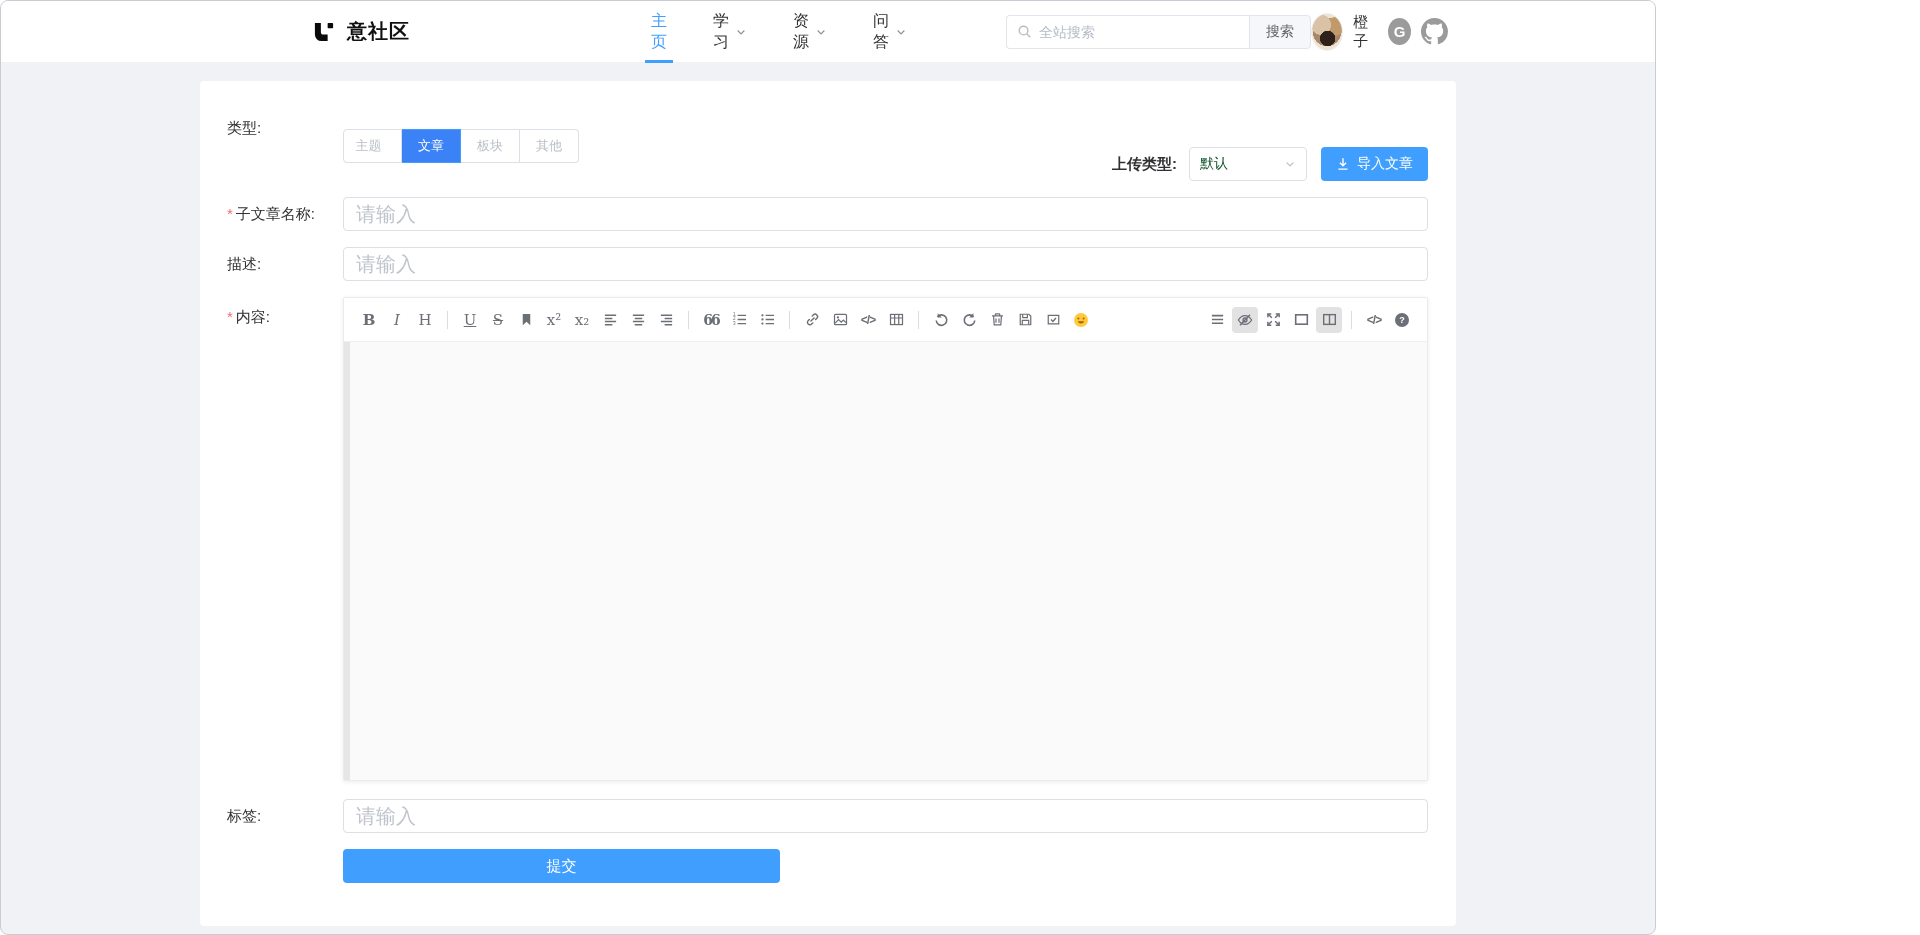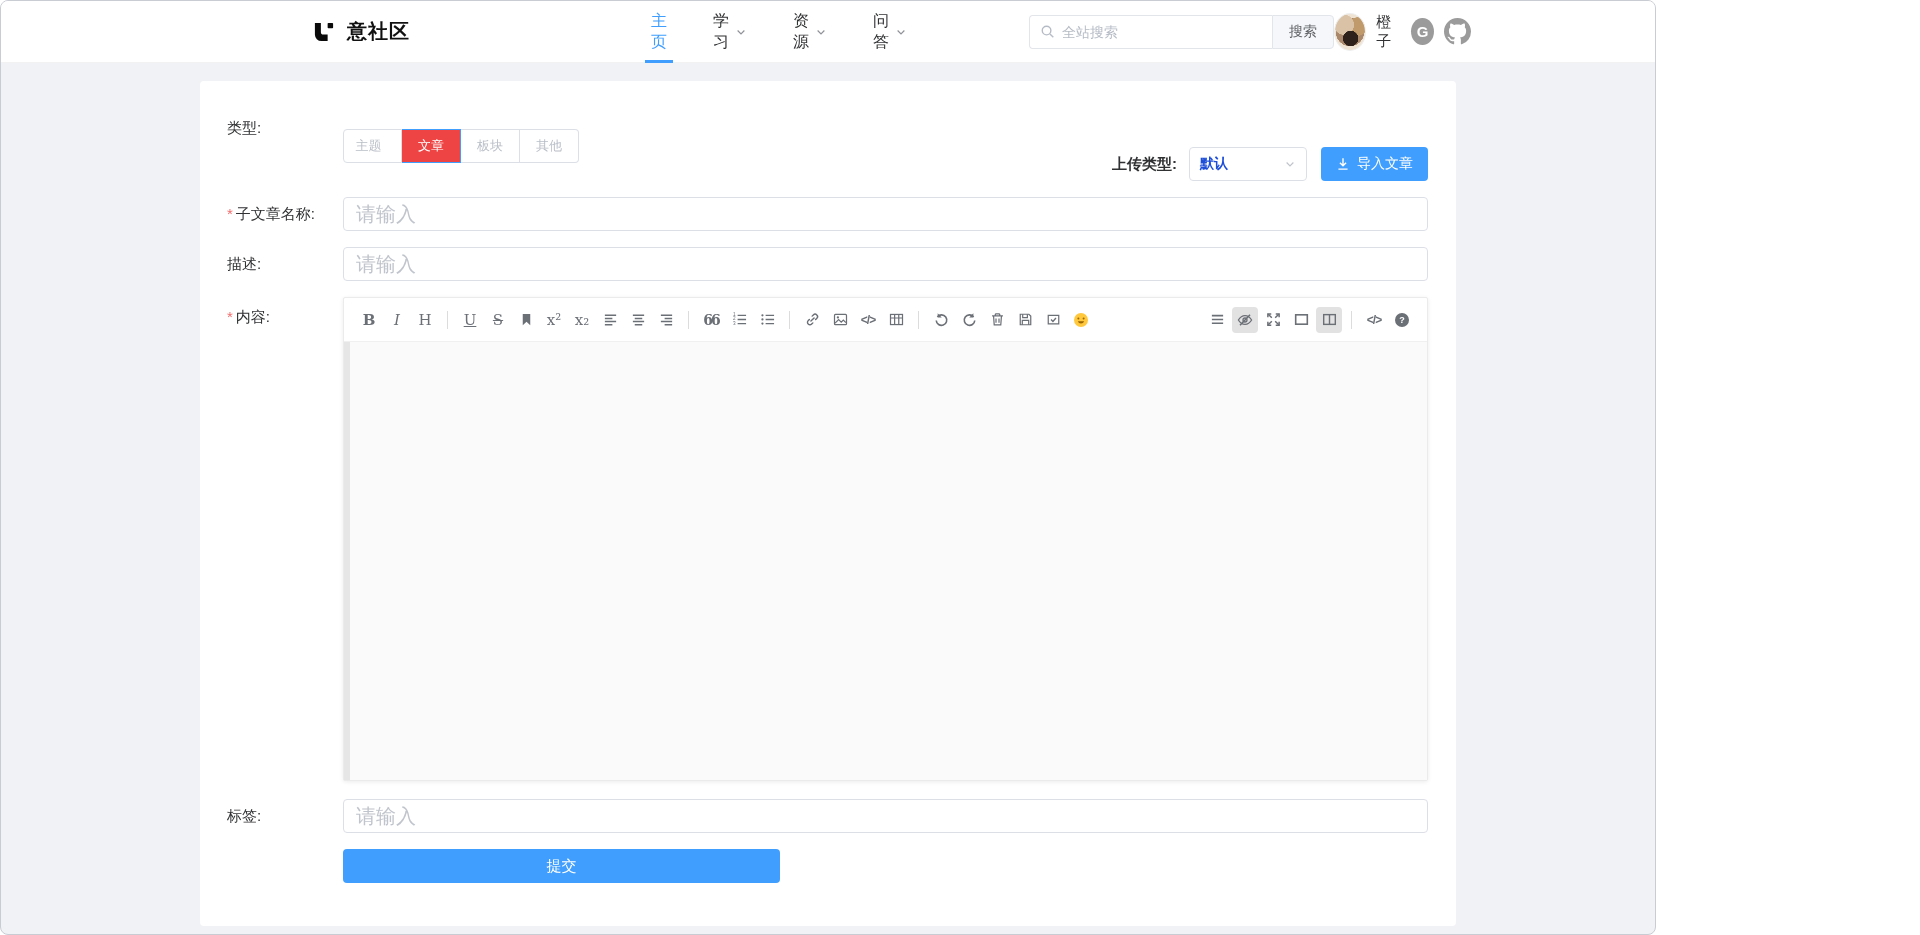--- a/index.html
+++ b/index.html
@@ -10,21 +10,21 @@
   
   .navbar { height:62px; background:#fff; display:flex; align-items:center; border-bottom:1px solid #f2f2f2; padding:0 300px 0 310px; }
   .brand { display:flex; align-items:center; gap:10px; min-width:200px; }
   .brand-title { font-size:20px; font-weight:bold; color:#111; letter-spacing:1px; }
   .nav-menu { display:flex; align-items:stretch; height:62px; margin-left:130px; gap:26px; }
   .nav-item { position:relative; display:flex; align-items:center; gap:6px; padding:0 10px; font-size:16px; color:#303133; cursor:pointer; }
   .nav-item.active { color:#409eff; }
   .nav-item.active .active-bar { position:absolute; left:4px; right:4px; bottom:0; height:3px; background:#409eff; }
   .chev { color:#909399; display:flex; }
 
-  .search-group { display:flex; margin-left:112px; height:34px; }
+  .search-group { display:flex; margin-left:89px; height:34px; }
   .search-box { display:flex; align-items:center; width:243px; background:#fff; border:1px solid #e2e5ea; border-right:none; border-radius:4px 0 0 4px; padding:0 10px; gap:7px; color:#b6bcc6; }
   .search-box input { border:none; outline:none; width:100%; font-size:14px; color:#333; background:transparent; }
   .search-box input::placeholder { color:#b6bcc6; }
   .search-btn { width:62px; background:#f5f7fa; border:1px solid #e2e5ea; border-radius:0 4px 4px 0; font-size:14px; color:#606266; cursor:pointer; }
 
   .user-area { display:flex; align-items:center; margin-left:auto; gap:10px; }
   .avatar { width:38px; height:38px; border-radius:50%; background:
       radial-gradient(circle at 52% 68%, #2e211b 0 26%, rgba(0,0,0,0) 27%),
       radial-gradient(circle at 30% 30%, #d9c2a6 0 30%, rgba(0,0,0,0) 31%),
       radial-gradient(circle at 75% 35%, #c19a6b 0 28%, rgba(0,0,0,0) 29%),
@@ -39,25 +39,25 @@
   .form-row { display:flex; margin-bottom:16px; }
   .form-label { width:116px; flex:none; font-size:15px; color:#303133; line-height:34px; }
   .req { color:#f56c6c; margin-right:3px; }
   .controls { flex:1; display:flex; align-items:center; }
 
   
   .seg-group { display:flex; }
   .seg-btn { min-width:59px; height:34px; padding:0 16px; background:#fff; border:1px solid #dcdfe6; border-left:none; font-size:13px; color:#b9bec7; display:flex; align-items:center; justify-content:center; cursor:pointer; }
   .seg-btn:first-child { border-left:1px solid #dcdfe6; border-radius:4px 0 0 4px;padding-left:8px; }
   .seg-btn:last-child { border-radius:0 4px 4px 0; }
-  .seg-btn.selected { background:#ef4444; border-color:#409eff; color:#fff; }
+  .seg-btn.selected { background:#3b82f6; border-color:#409eff; color:#fff; }
 
   .upload-cluster { margin-left:auto; display:flex; align-items:center;margin-top:36px; }
   .upload-label { font-size:15px; color:#303133; font-weight:bold; margin-right:12px; }
-  .select { width:118px; height:34px; border:1px solid #dcdfe6; border-radius:4px; display:flex; align-items:center; padding:0 10px; font-size:14px; color:#1d4ed8; cursor:pointer;font-weight:bold; }
+  .select { width:118px; height:34px; border:1px solid #dcdfe6; border-radius:4px; display:flex; align-items:center; padding:0 10px; font-size:14px; color:#14532d; cursor:pointer; }
   .select .sel-chev { margin-left:auto; color:#c0c4cc; display:flex; }
   .import-btn { margin-left:14px; height:34px; padding:0 15px; background:#409eff; border:none; border-radius:4px; color:#fff; font-size:14px; display:flex; align-items:center; gap:7px; cursor:pointer; }
 
   .text-input { width:100%; height:34px; border:1px solid #dcdfe6; border-radius:4px; padding:0 12px; font-size:20px; color:#333; outline:none; }
   .text-input::placeholder { color:#c0c4cc; }
 
   
   .row-content { margin-bottom:18px; }
   .row-content .form-label { line-height:20px; padding-top:10px; }
   .editor { flex:1; border:1px solid #ebebeb; border-radius:2px; box-shadow:0 1px 4px rgba(0,0,0,.08); background:#fff; }

